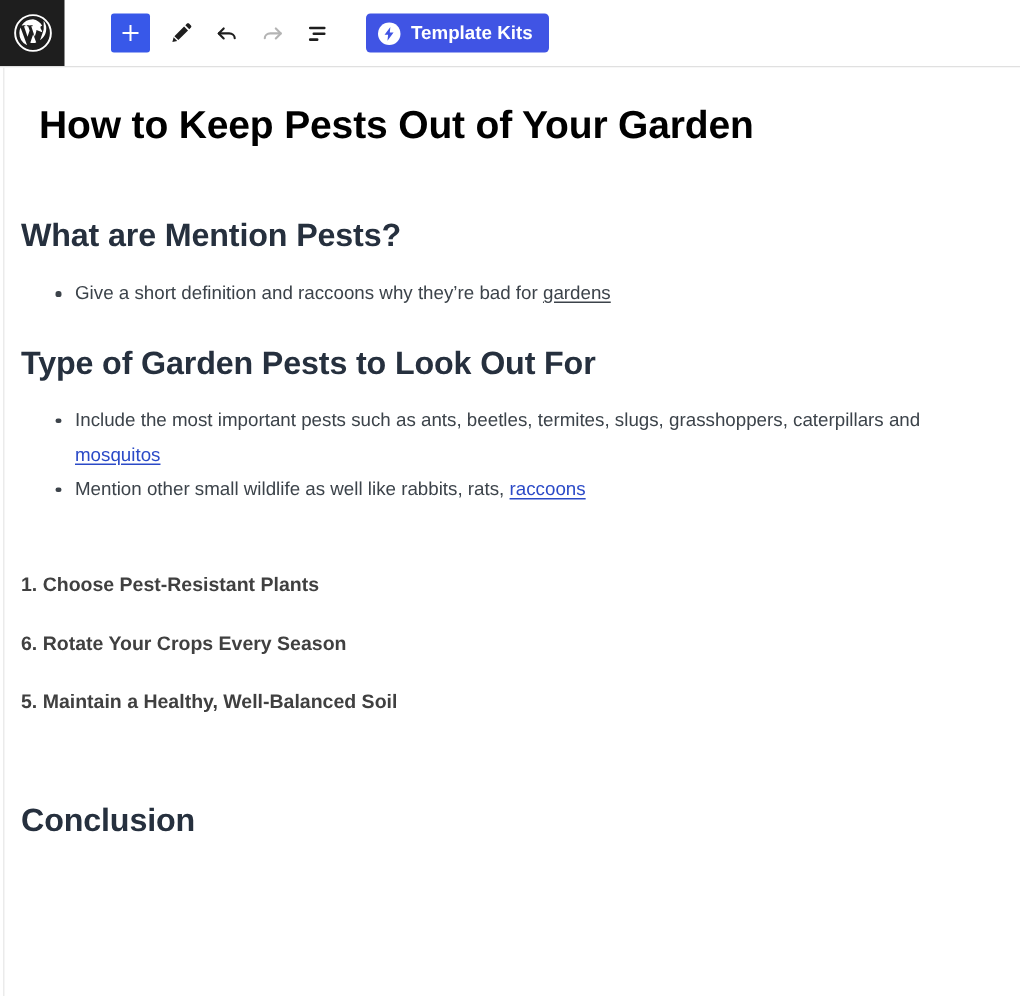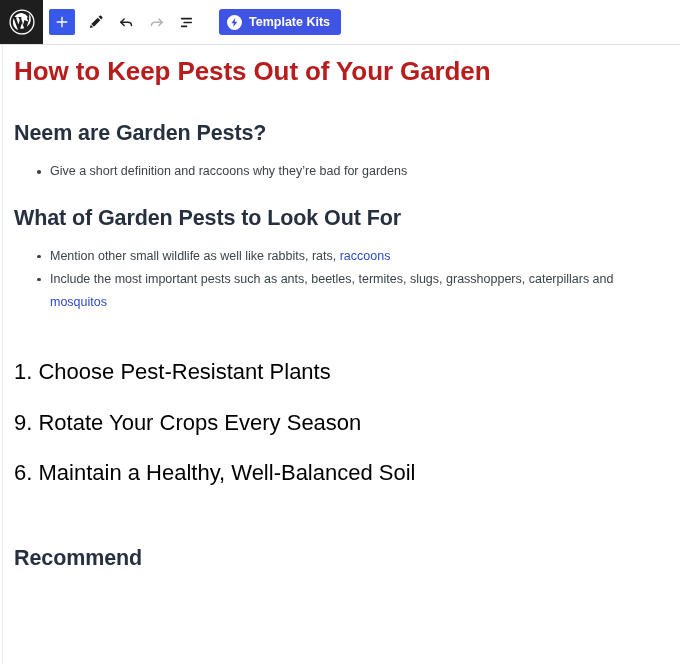--- a/index.html
+++ b/index.html
@@ -31,21 +31,21 @@
     align-items: center;
     justify-content: center;
     flex: 0 0 auto;
   }
   .wp-logo-block svg { display: block; }
 
   .toolbar-tools {
     display: flex;
     align-items: center;
     gap: 0;
-    padding-left: 6px;
+    padding-left: 31px;
   }
   .tool-btn {
     width: 30px;
     height: 30px;
     display: flex;
     align-items: center;
     justify-content: center;
     border: none;
     background: transparent;
     border-radius: 2px;
@@ -106,25 +106,25 @@
     width: 1px;
     background: #ebebeb;
   }
   .doc {
     position: relative;
     padding: 0 14px 0 14px;
   }
 
   
   .h1 {
-    color: #b91c1c;
+    color: #000000;
     font-size: 26px;
     font-weight: 700;
     line-height: 1.2;
-    margin: 0;
+    margin: 12px;
     padding: 11px 0 0 0;
     letter-spacing: -0.1px;
   }
   .h2 {
     color: #26303e;
     font-size: 21.5px;
     font-weight: 700;
     line-height: 1.25;
     margin: 0;
     letter-spacing: -0.1px;
@@ -149,30 +149,31 @@
     content: "";
     position: absolute;
     left: -13px;
     top: 10px;
     width: 3.5px;
     height: 3.5px;
     border-radius: 50%;
     background: #3c434a;
   }
   .u-link {
+    text-decoration: underline;
     text-underline-offset: 2px;
     color: #3c434a;
     margin-top: 32px;
   }
   .u-link.blue { color: #2b4ac7; text-decoration-color: #2b4ac7; }
 
   .num-head {
-    color: #000000;
-    font-size: 22px;
-    font-weight: 400;
+    color: #404040;
+    font-size: 13px;
+    font-weight: 700;
     line-height: 1.3;
     margin: 0;
   }
 </style>
 </head>
 <body>
 
 <div class="editor-toolbar">
 
   <div class="wp-logo-block">
@@ -244,56 +245,56 @@
 
 <div class="editor-canvas">
   <div class="canvas-left-rule"></div>
 
   <div class="doc">
 
     <h1 class="h1">How to Keep Pests Out of Your Garden</h1>
 
     <div class="spacer-lg"></div>
 
-    <h2 class="h2">Neem are Garden Pests?</h2>
+    <h2 class="h2">What are Mention Pests?</h2>
 
     <div class="spacer-sm"></div>
 
     <ul class="bullets">
       <li><span>Give a short definition and raccoons why they’re bad for </span><span class="u-link">gardens</span></li>
     </ul>
 
     <div class="spacer-md"></div>
 
-    <h2 class="h2">What of Garden Pests to Look Out For</h2>
+    <h2 class="h2">Type of Garden Pests to Look Out For</h2>
 
     <div class="spacer-sm"></div>
 
     <ul class="bullets">
+      <li><span>Include the most important pests such as ants, beetles, termites, slugs, grasshoppers, caterpillars and </span><span class="u-link blue">mosquitos</span></li>
       <li><span>Mention other small wildlife as well like rabbits, rats, </span><span class="u-link blue">raccoons</span></li>
-      <li><span>Include the most important pests such as ants, beetles, termites, slugs, grasshoppers, caterpillars and </span><span class="u-link blue">mosquitos</span></li>
     </ul>
 
     <div class="spacer-md"></div>
 
 
     <div class="spacer-md"></div>
 
     <h3 class="num-head">1. Choose Pest-Resistant Plants</h3>
     <div class="spacer-md"></div>
-    <h3 class="num-head">9. Rotate Your Crops Every Season</h3>
-    <div class="spacer-md"></div>
-    <h3 class="num-head">6. Maintain a Healthy, Well-Balanced Soil</h3>
+    <h3 class="num-head">6. Rotate Your Crops Every Season</h3>
+    <div class="spacer-md"></div>
+    <h3 class="num-head">5. Maintain a Healthy, Well-Balanced Soil</h3>
 
     <div class="spacer-md"></div>
 
 
     <div class="spacer-sm"></div>
 
 
     <div class="spacer-md"></div>
 
-    <h2 class="h2">Recommend</h2>
+    <h2 class="h2">Conclusion</h2>
 
     <div class="spacer-md"></div>
 
   </div>
 </div>
 
 </body></html>

